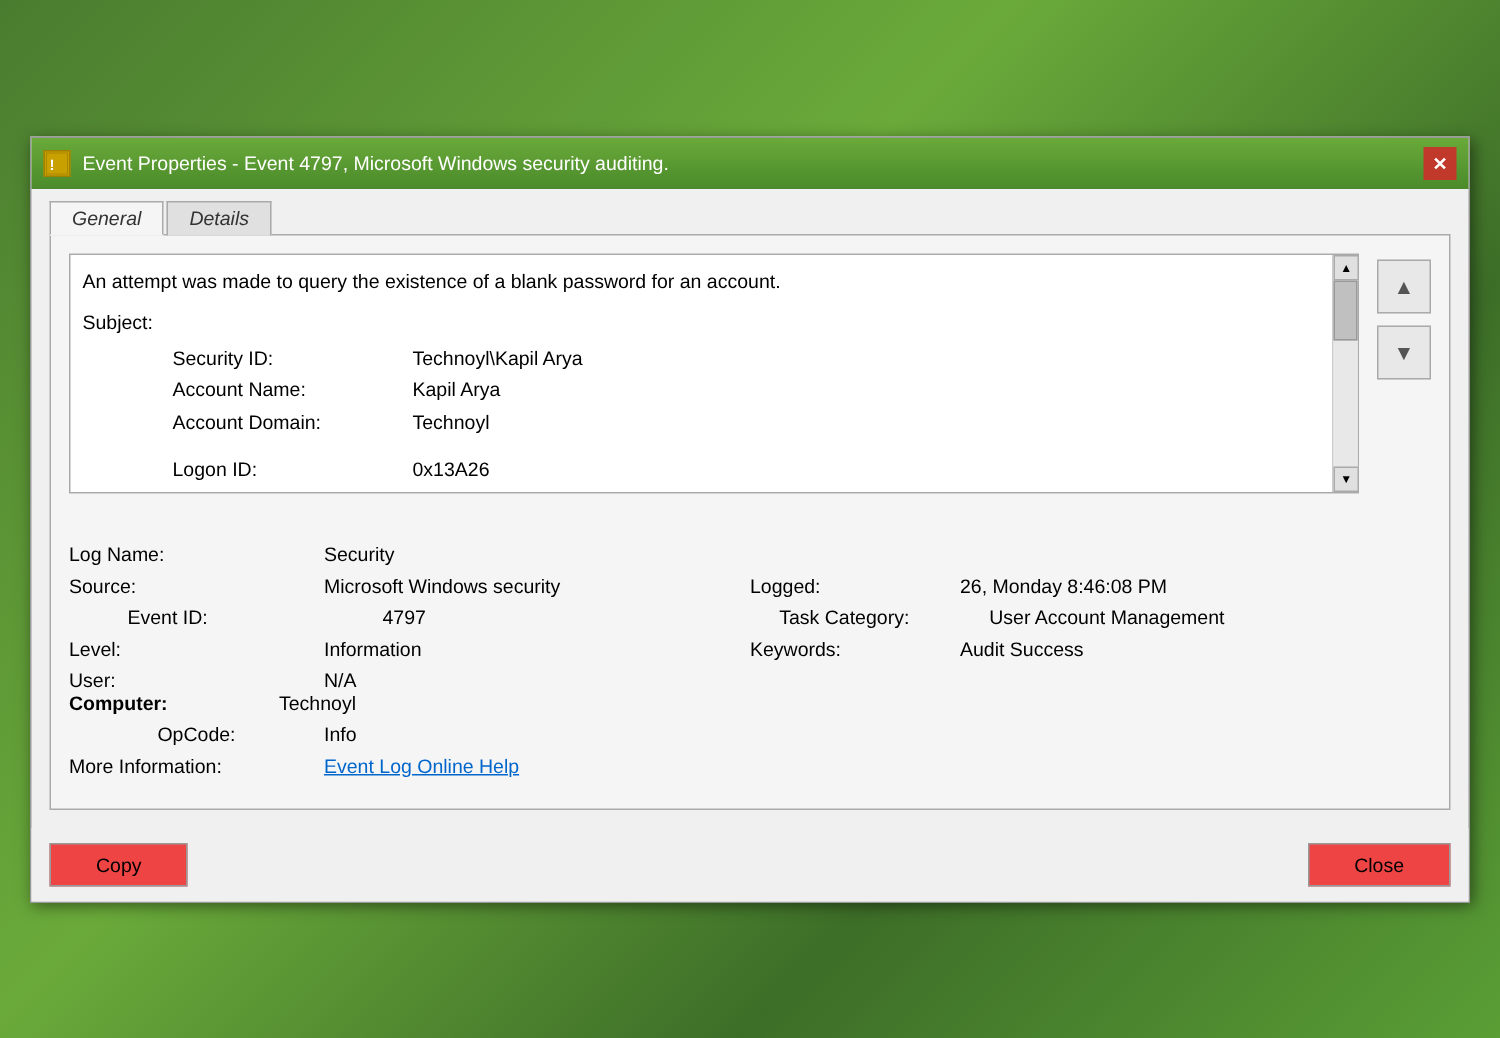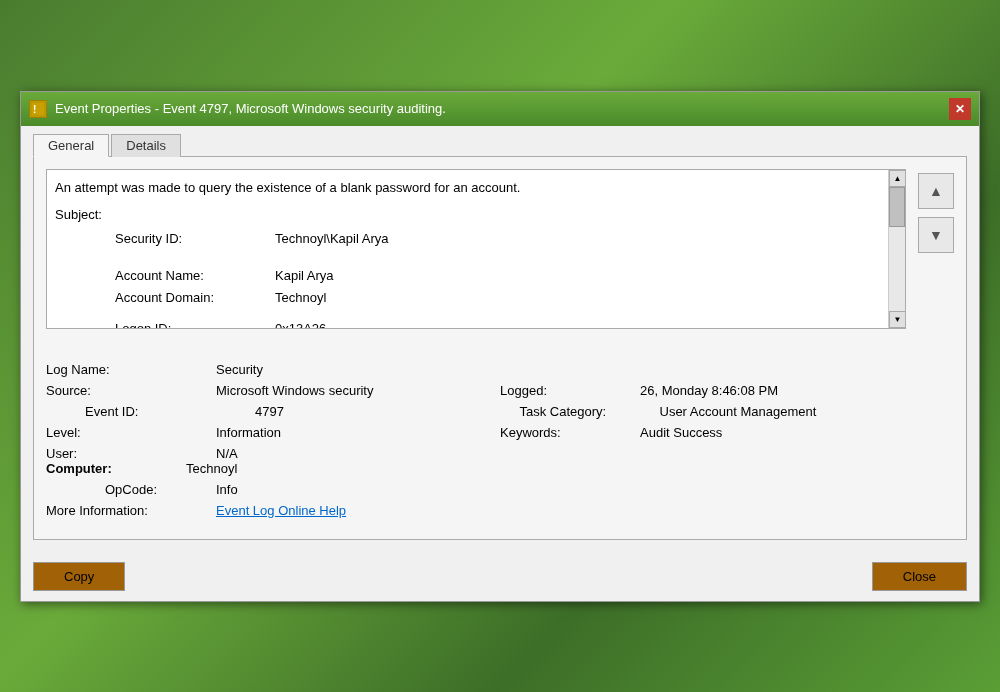--- a/index.html
+++ b/index.html
@@ -89,20 +89,21 @@
     }
 
     .tab {
       padding: 3px 14px;
       background: #e0e0e0;
       border: 1px solid #aaa;
       border-bottom: none;
       cursor: pointer;
       font-size: 13px;
       color: #333;
+      font-style: italic;
     }
 
     .tab.active {
       background: #f5f5f5;
       border-bottom: 1px solid #f5f5f5;
       font-weight: normal;
     }
 
     .tab-content {
       border: 1px solid #aaa;
@@ -183,21 +184,21 @@
     .bottom-bar {
       display: flex;
       justify-content: space-between;
       align-items: center;
       padding: 10px 12px;
       background: #f0f0f0;
     }
 
     .btn {
       padding: 6px 30px;
-      background: #a16207;
+      background: #ef4444;
       border: 1px solid #999;
       cursor: pointer;
       font-size: 13px;
       color: #000;
       min-width: 90px;
     }
   </style>
 </head>
 <body>
 
@@ -225,21 +226,21 @@
 
     <div class="tab-content">
 
       <div style="display:flex; gap:12px; margin-bottom: 12px;">
 
         <div class="event-text-area" style="flex:1;">
           <div class="event-text-content">
             <p style="margin-bottom:8px;">An attempt was made to query the existence of a blank password for an account.</p>
             <p style="margin-bottom:4px;">Subject:</p>
             <div style="padding-left:60px;">
-              <div style="display:flex; margin-bottom:18px;">
+              <div style="display:flex; margin-bottom:2px;">
                 <span style="min-width:160px;">Security ID:</span>
                 <span>Technoyl\Kapil Arya</span>
               </div>
               <div style="display:flex; margin-bottom:2px;">
                 <span style="min-width:160px;">Account Name:</span>
                 <span>Kapil Arya</span>
               </div>
               <div style="display:flex; margin-bottom:2px;">
                 <span style="min-width:160px;">Account Domain:</span>
                 <span>Technoyl</span>

